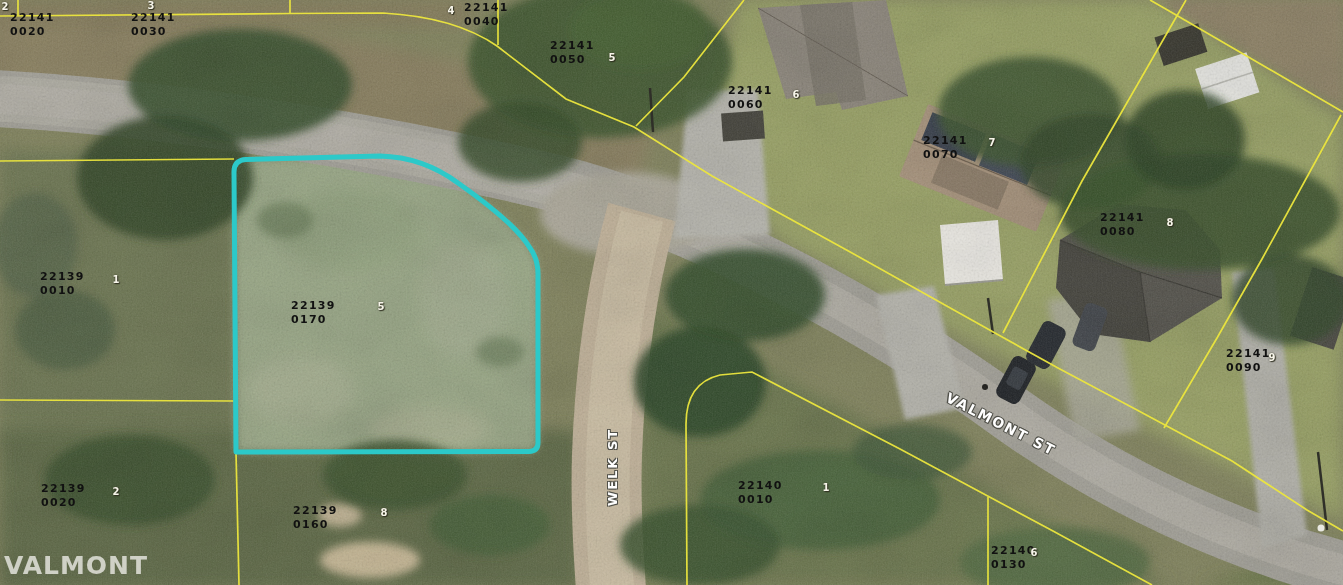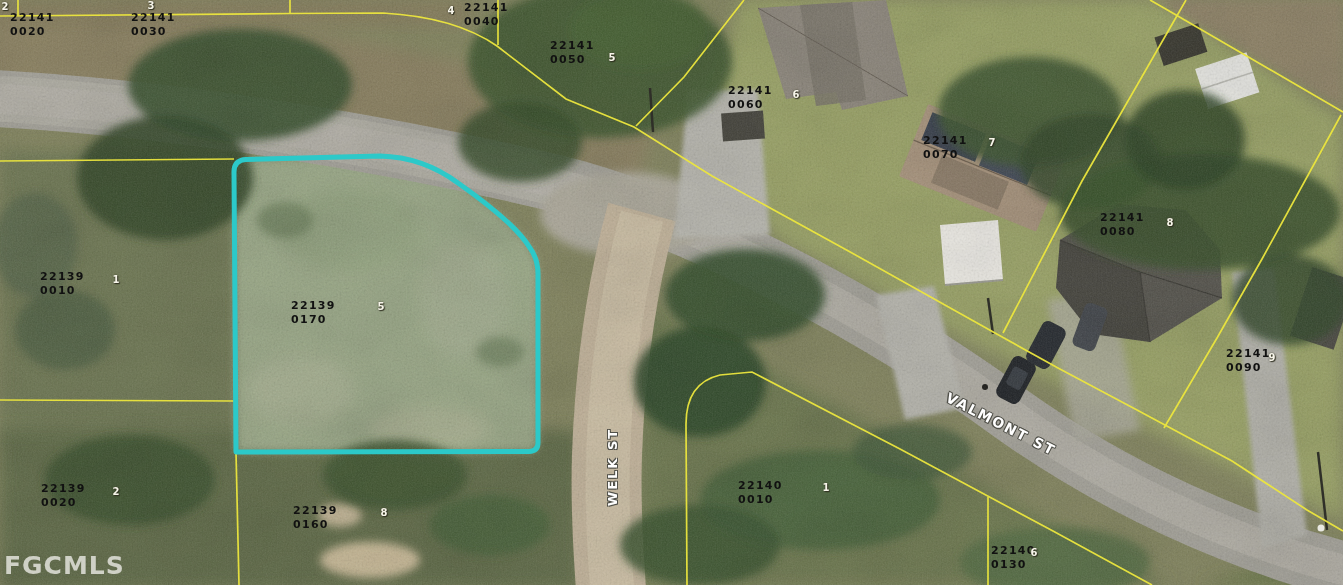--- a/index.html
+++ b/index.html
@@ -226,15 +226,15 @@
     <span class="lot-marker" style="left:116px;top:279px">1</span>
     <span class="lot-marker" style="left:381px;top:306px">5</span>
     <span class="lot-marker" style="left:116px;top:491px">2</span>
     <span class="lot-marker" style="left:384px;top:512px">8</span>
     <span class="lot-marker" style="left:826px;top:487px">1</span>
     <span class="lot-marker" style="left:1034px;top:552px">6</span>
 
     <div class="street-label" id="welk-label">WELK ST</div>
     <div class="street-label" id="valmont-label">VALMONT ST</div>
 
-    <div class="watermark">FGCMLS</div>
+    <div class="watermark">VALMONT</div>
   </div>
 </div>
 
 </body></html>

